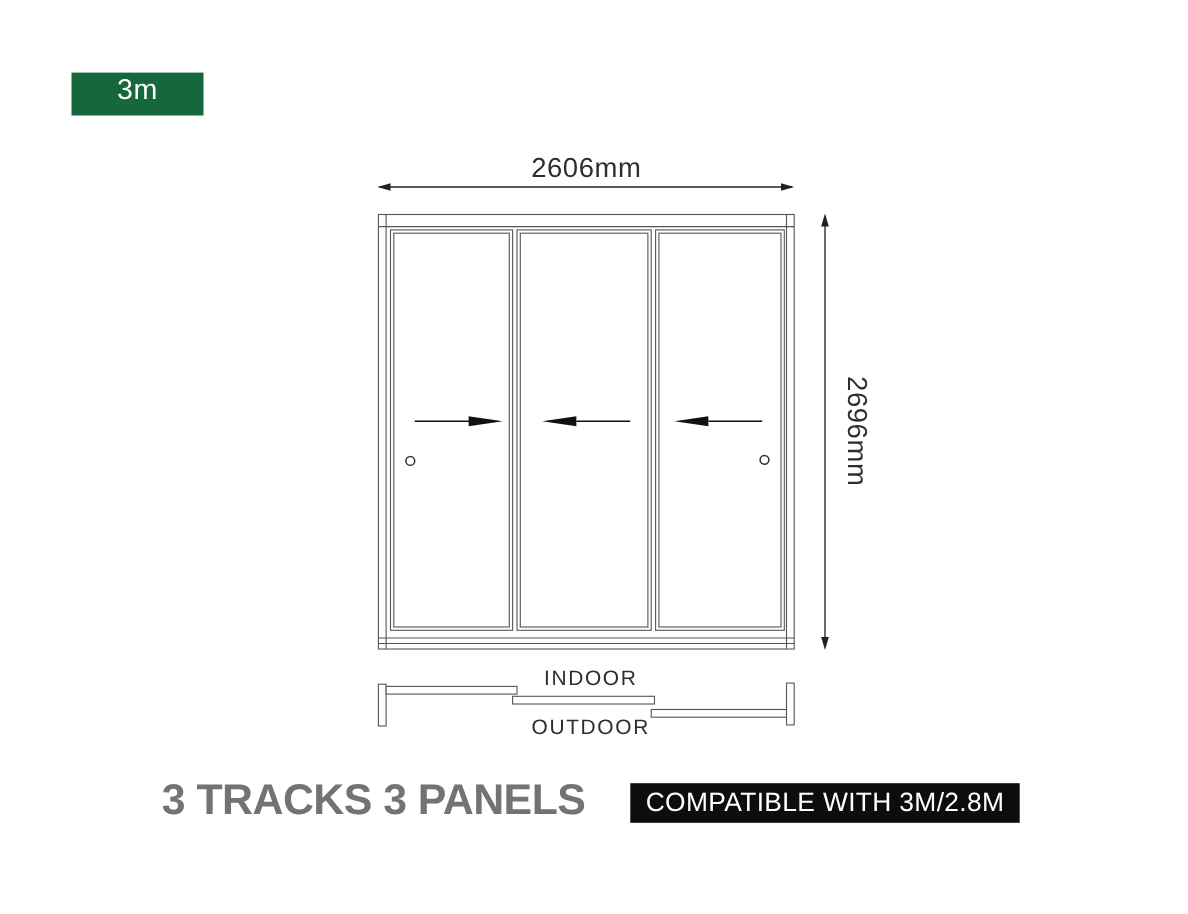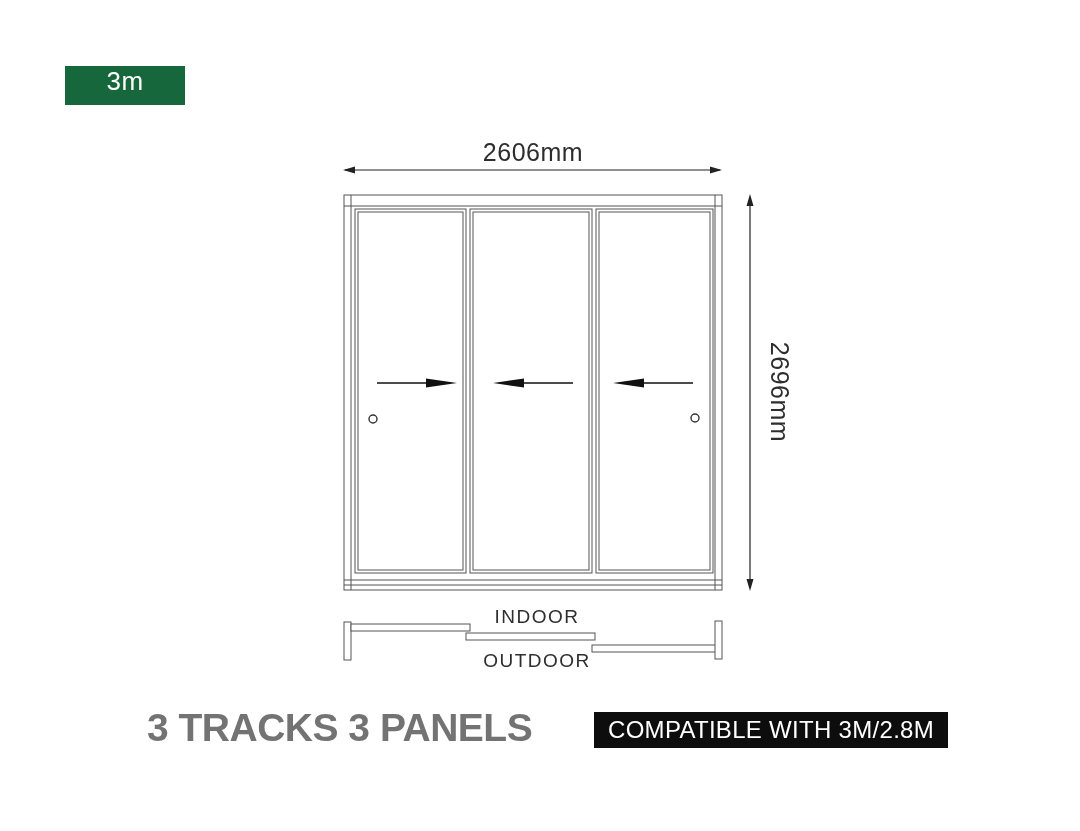--- a/index.html
+++ b/index.html
@@ -63,21 +63,20 @@
     height: 36px;
     background: #0D0D0D;
     color: #ffffff;
     font-size: 24px;
     font-weight: 400;
     display: inline-flex;
     align-items: center;
     padding: 0 14px;
     letter-spacing: 0.3px;
     white-space: nowrap;
-    margin-left: 21px;
   }
 </style>
 </head>
 <body>
 
 <div class="canvas">
 
   <div class="size-badge">
     <span>3m</span>
   </div>

